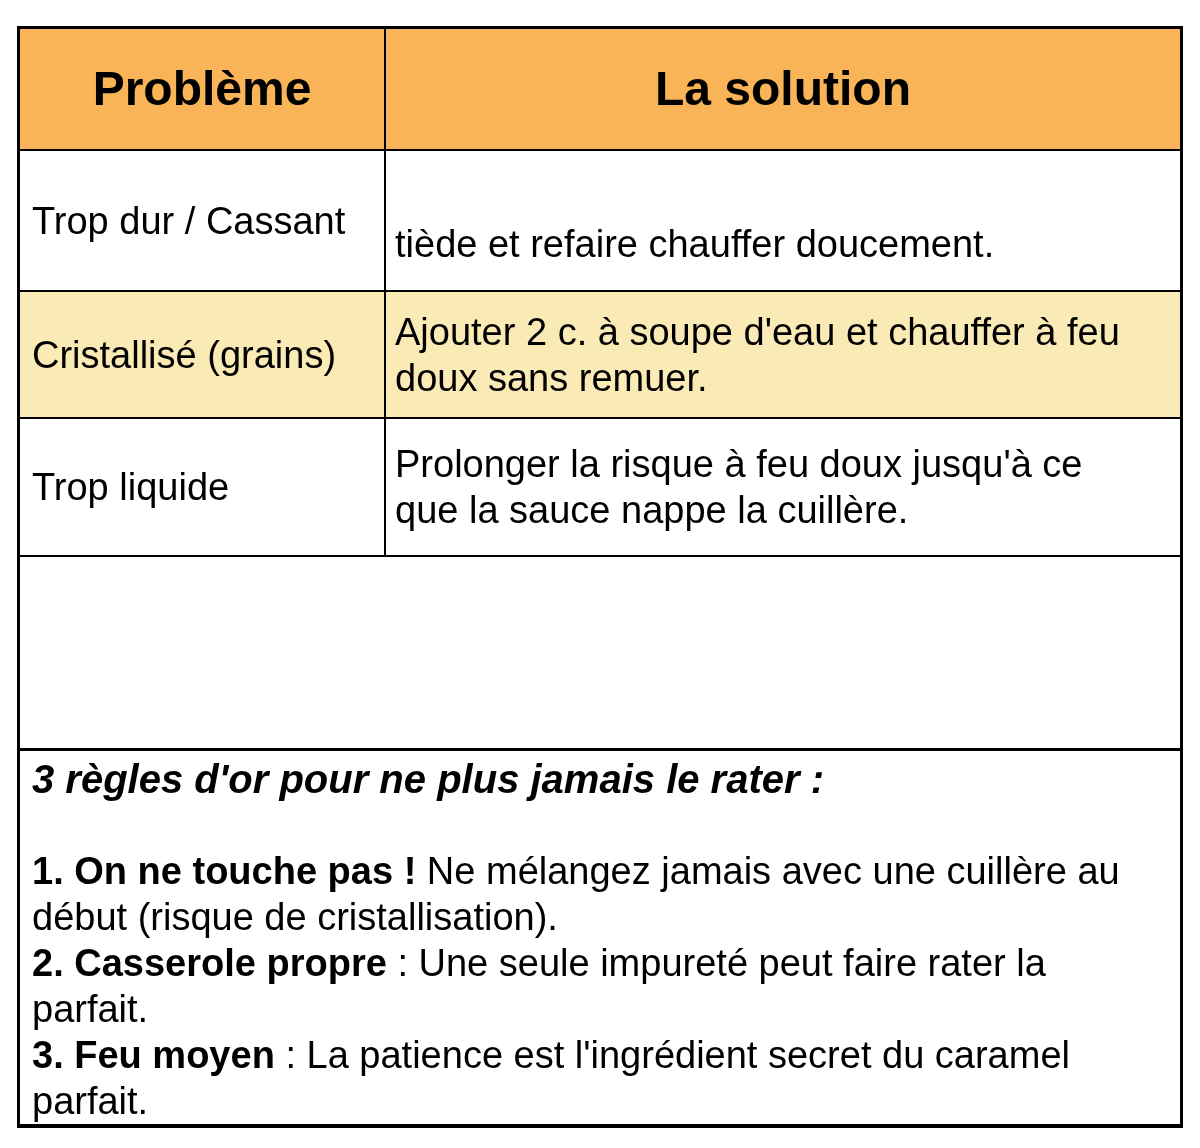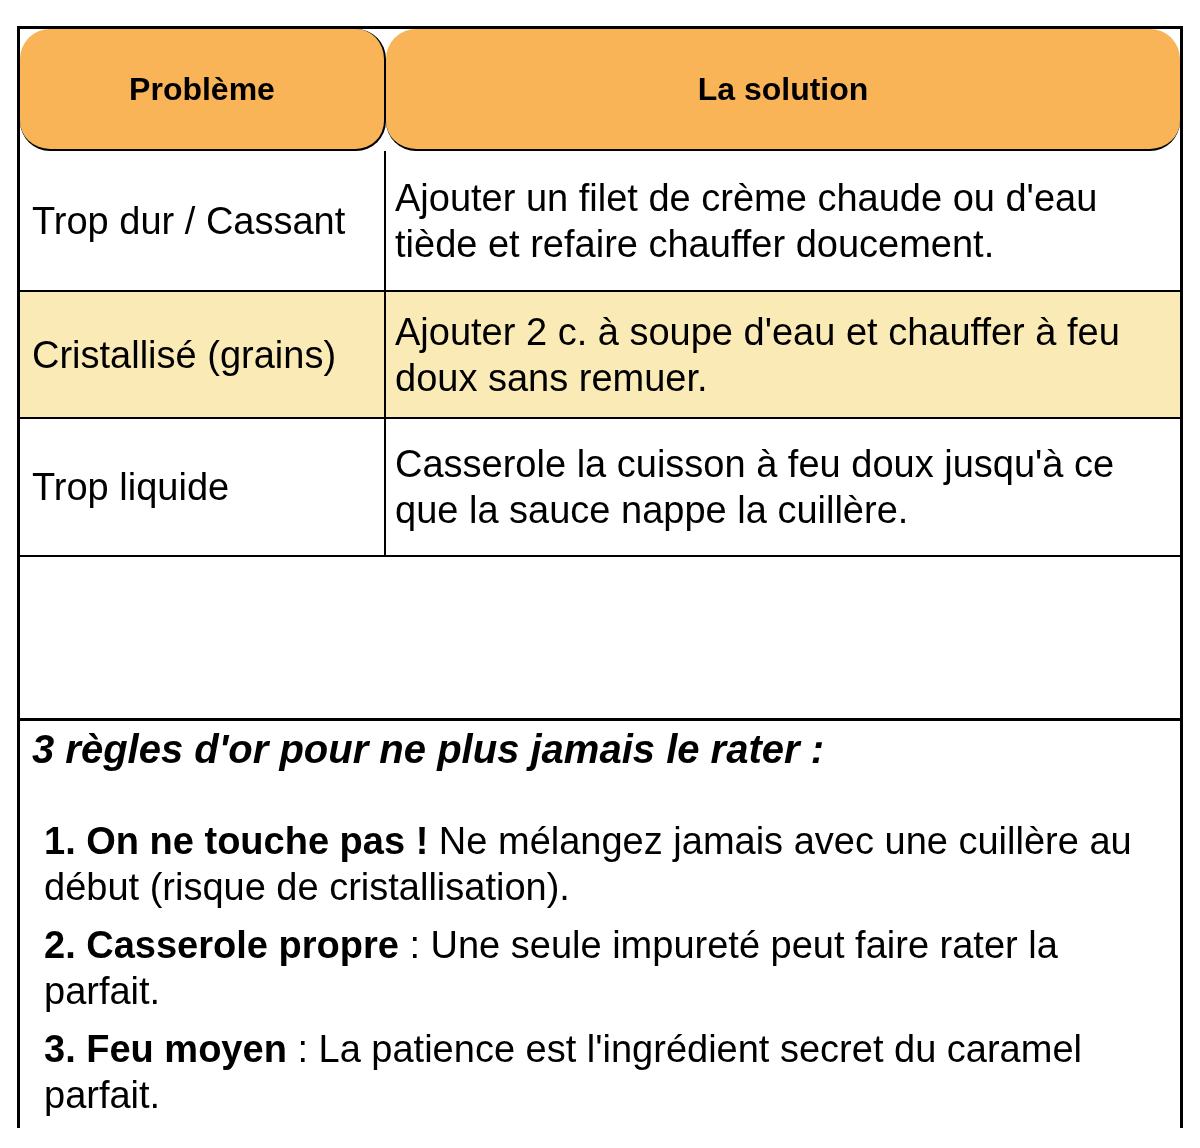--- a/index.html
+++ b/index.html
@@ -53,24 +53,23 @@
     padding-left:12px;
     padding-right:18px;
   }
   .cell.c2{
     padding-left:9px;
     padding-right:6px;
   }
   .cell.hdr{
     background:var(--header-bg);
     font-weight:bold;
-    font-size:32px;
+    font-size:48px;
     justify-content:center;
     padding:0;
-    border-radius:30px;
   }
   .cell.alt{ background:var(--alt-bg); }
   .cell.lastrow{ border-bottom-width:3px; }
   .sol{ display:block; }
   .indent-first .sol{ text-indent:56px; }
   .spacer{
     height:31px;
     background:var(--page-bg);
   }
   .rules{
@@ -80,21 +79,21 @@
     font-size:38px;
     line-height:46px;
     background:var(--page-bg);
   }
   .rules-title{
     font-weight:bold;
     font-style:italic;
     font-size:40px;
     margin:0 0 46px 0;
   }
-  .rule{ margin:12px; }
+  .rule{ margin:0; }
   .rule b{ font-weight:bold; }
 </style>
 </head>
 <body>
 
 <div class="sheet">
   <div class="frame">
 
     <div class="grid">
 
@@ -102,35 +101,35 @@
         <span>Problème</span>
       </div>
       <div class="cell c2 hdr">
         <span>La solution</span>
       </div>
 
       <div class="cell c1">
         <span>Trop dur / Cassant</span>
       </div>
       <div class="cell c2">
-        <span class="sol"><span>Ajouter un filet de crème chaude ou d'eau</span><br><span>tiède et refaire chauffer doucement.</span></span>
+        <span class="sol"><br><span>tiède et refaire chauffer doucement.</span></span>
       </div>
 
       <div class="cell c1 alt">
         <span>Cristallisé (grains)</span>
       </div>
       <div class="cell c2 alt">
         <span class="sol"><span>Ajouter 2 c. à soupe d'eau et chauffer à feu</span><br><span>doux sans remuer.</span></span>
       </div>
 
       <div class="cell c1">
         <span>Trop liquide</span>
       </div>
       <div class="cell c2">
-        <span class="sol"><span>Casserole la cuisson à feu doux jusqu'à ce</span><br><span>que la sauce nappe la cuillère.</span></span>
+        <span class="sol"><span>Prolonger la risque à feu doux jusqu'à ce</span><br><span>que la sauce nappe la cuillère.</span></span>
       </div>
 
     </div>
 
     <div class="spacer"></div>
 
     <div class="rules">
       <p class="rules-title">3 règles d'or pour ne plus jamais le rater :</p>
 
       <p class="rule"><b>1. On ne touche pas !</b><span> Ne mélangez jamais avec une cuillère au</span><br><span>début (risque de cristallisation).</span></p>

